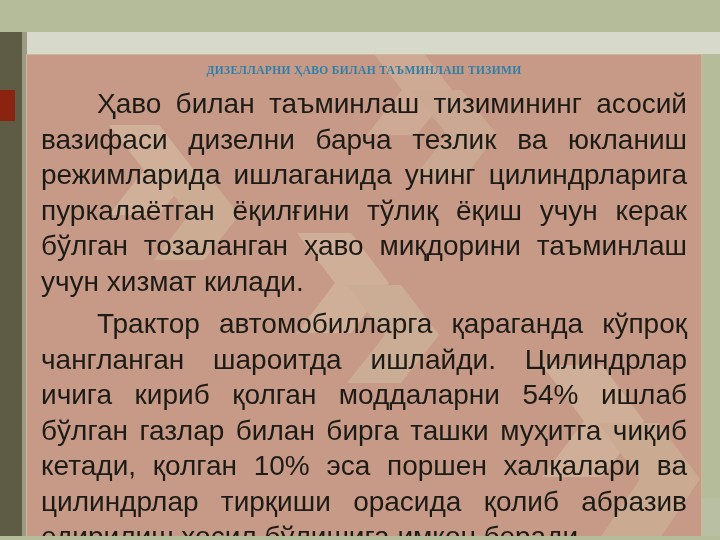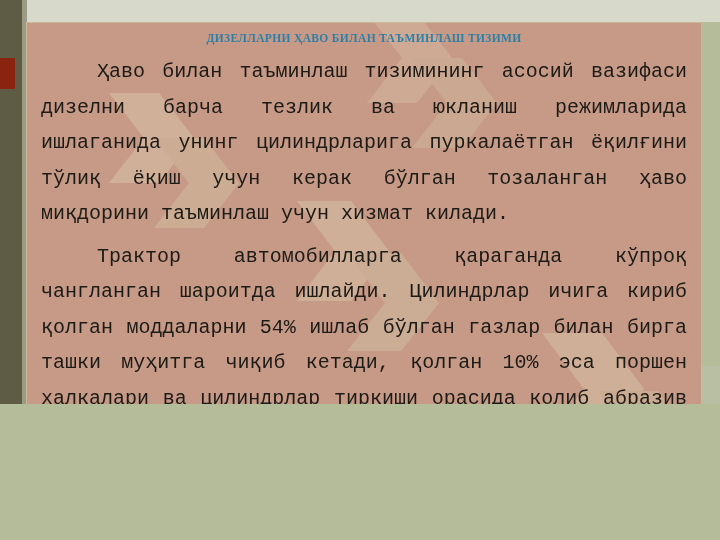--- a/index.html
+++ b/index.html
@@ -10,23 +10,24 @@
     width: 720px;
     height: 540px;
     overflow: hidden;
     font-family: "Liberation Serif", serif;
     background: #b5bc9a;
   }
 
   #slide {
     position: relative;
     width: 720px;
-    height: 404px;
+    height: 504px;
     background: #b5bc9a;
     overflow: hidden;
+    margin-top: 32px;
   }
 
   
   .bg-top-strip {
     position: absolute;
     left: 0; top: 0;
     width: 720px; height: 22px;
     background: #d7d9ca;
   }
   .bg-left-bar {
@@ -107,22 +108,22 @@
     z-index: 3;
     padding: 10px 14px 0 14px;
   }
 
   .para {
     margin: 0 0 7px 0;
     text-indent: 56px;
     text-align: justify;
     text-justify: inter-word;
     color: #1d1b16;
-    font-family: Liberation Mono, monospace;
-    font-size: 20px;
+    font-family: Liberation Sans, sans-serif;
+    font-size: 28px;
     line-height: 35.5px;
     hyphens: none;
   }
   .para:last-child { margin-bottom: 0; }
 </style>
 </head>
 <body>
 
 <div id="slide">
 

